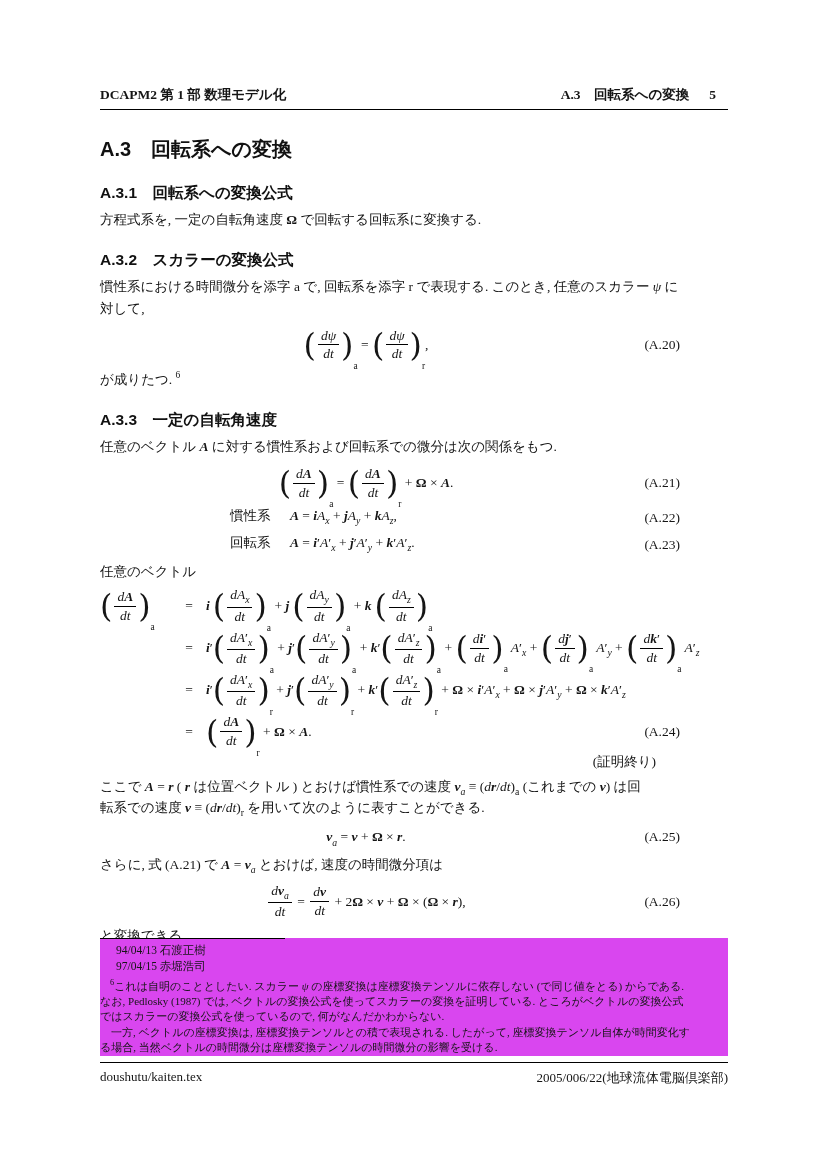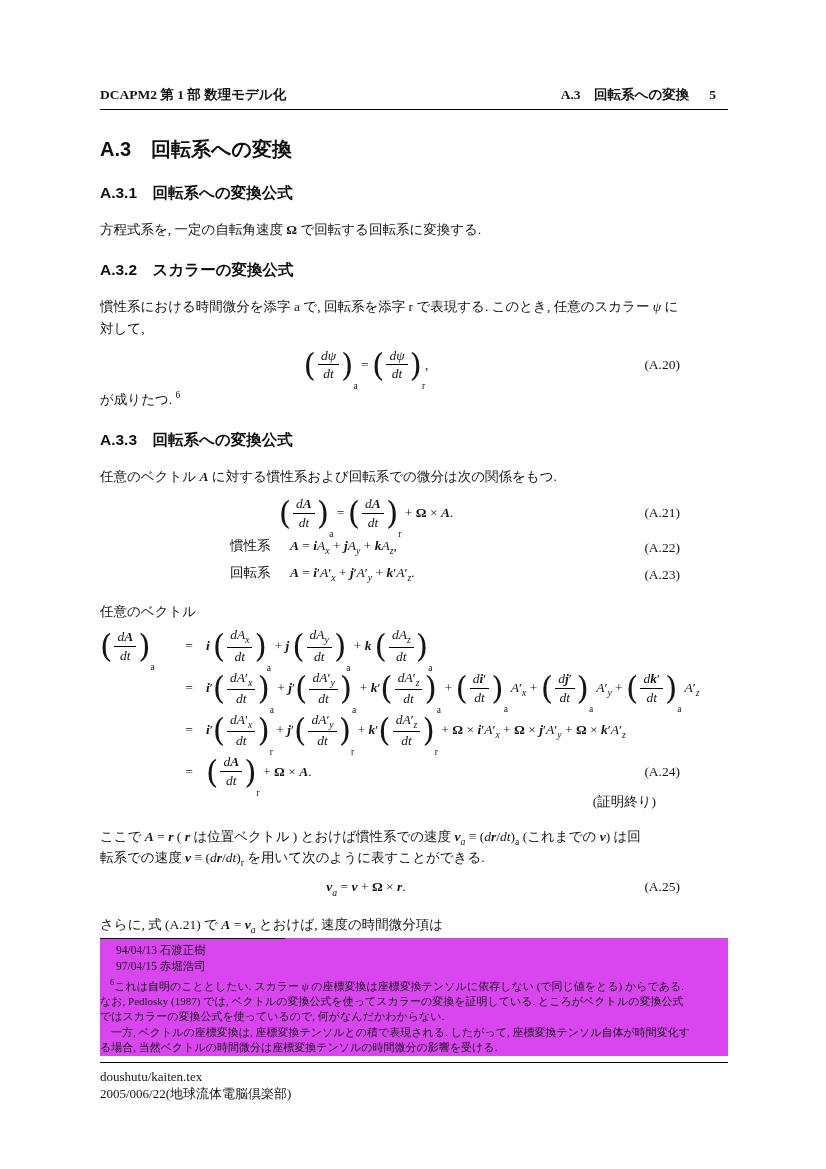--- a/index.html
+++ b/index.html
@@ -11,21 +11,21 @@
   
   .runhead{display:flex; justify-content:space-between; align-items:center; font-weight:bold; font-size:13.5px;gap:22px;}
   .rh-right{display:flex; align-items:baseline;}
   .pagenum{margin-left:20px; margin-right:12px;}
   .headrule{border-top:1px solid #000; margin-top:5px;}
   
   h1,h2{font-family:"Liberation Sans","DejaVu Sans",sans-serif; color:#111;}
   h1{font-size:20px; margin:26px 0 0; font-weight:bold;}
   h2{font-size:15.5px; margin:20px 0 0; font-weight:bold;}
   
-  .para{margin:15px 0 0; line-height:1.58;}
+  .para{margin:5px 0 0; line-height:1.58;}
   .para sub{font-size:0.72em; line-height:0;}
   
   .eq{position:relative; display:flex; align-items:center; justify-content:center;
       margin:7px 0 3px; padding-right:96px; min-height:38px;}
   .eq-num{position:absolute; right:48px; top:50%; transform:translateY(-50%);}
   .mflex{display:flex; align-items:center;}
   .mflex span{white-space:pre;}
   .mflex > sub{align-self:center; position:relative; top:0.55em; line-height:0;}
   
   .pair-row{position:relative; margin:5px 0 0; padding-left:130px; min-height:22px;}
@@ -55,21 +55,21 @@
   .m-gap{display:inline-block;}
   
   .fn-cluster{position:absolute; left:100px; right:98px; top:938px; background:#d946ef; z-index:3;}
   .fnrule{width:185px; border-top:1px solid #000;}
   .fn-dates{margin:4px 0 0 16px; font-size:11.5px; line-height:1.35;}
   .fn6{font-size:11px; line-height:1.4; margin:3px 0 0;}
   .fn6 sup{font-size:0.75em;}
   .fn6-p1{text-indent:10px;}
   
   .footrule{position:absolute; left:100px; right:98px; top:1062px; border-top:1px solid #000; z-index:4;}
-  .page-footer{position:absolute; left:100px; right:98px; top:1069px; display:flex; justify-content:space-between; font-size:13px; z-index:4;flex-direction:column;}
+  .page-footer{position:absolute; left:100px; right:98px; top:1069px; display:flex; justify-content:space-between; font-size:13px; z-index:4;}
 </style>
 </head>
 <body>
 
 <div class="page">
 
   <header class="runhead">
     <span>DCAPM2 第 1 部 数理モデル化</span>
     <span class="rh-right">
       <span>A.3　回転系への変換</span>
@@ -90,21 +90,21 @@
     <span class="mflex">
         <span class="m-pg"><span class="m-bp">(</span><span class="m-pc"><span class="m-frac"><span class="m-num"><span class="m-i">dψ</span></span><span class="m-den"><span class="m-i">dt</span></span></span></span><span class="m-bp">)</span><span class="m-psub">a</span></span>
         <span class="m-r"> = </span>
         <span class="m-pg"><span class="m-bp">(</span><span class="m-pc"><span class="m-frac"><span class="m-num"><span class="m-i">dψ</span></span><span class="m-den"><span class="m-i">dt</span></span></span></span><span class="m-bp">)</span><span class="m-psub">r</span></span>
         <span class="m-r">,</span>
       </span>
     <span class="eq-num">(A.20)</span>
   </div>
   <p class="para" style="margin-top:4px;"><span class="m-r">が成りたつ. </span><sup class="m-sup">6</sup></p>
 
-  <h2>A.3.3　回転系への変換公式</h2>
+  <h2>A.3.3　一定の自転角速度</h2>
   <p class="para"><span class="m-r">任意のベクトル </span><span class="m-b">A</span><span class="m-r"> に対する慣性系および回転系での微分は次の関係をもつ.</span></p>
 
   <div class="eq">
     <span class="mflex">
         <span class="m-pg"><span class="m-bp">(</span><span class="m-pc"><span class="m-frac"><span class="m-num"><span class="m-i">d</span><span class="m-b">A</span></span><span class="m-den"><span class="m-i">dt</span></span></span></span><span class="m-bp">)</span><span class="m-psub">a</span></span>
         <span class="m-r"> = </span>
         <span class="m-pg"><span class="m-bp">(</span><span class="m-pc"><span class="m-frac"><span class="m-num"><span class="m-i">d</span><span class="m-b">A</span></span><span class="m-den"><span class="m-i">dt</span></span></span></span><span class="m-bp">)</span><span class="m-psub">r</span></span>
         <span class="m-r"> + </span>
         <span class="m-br">Ω</span>
         <span class="m-r"> × </span>

